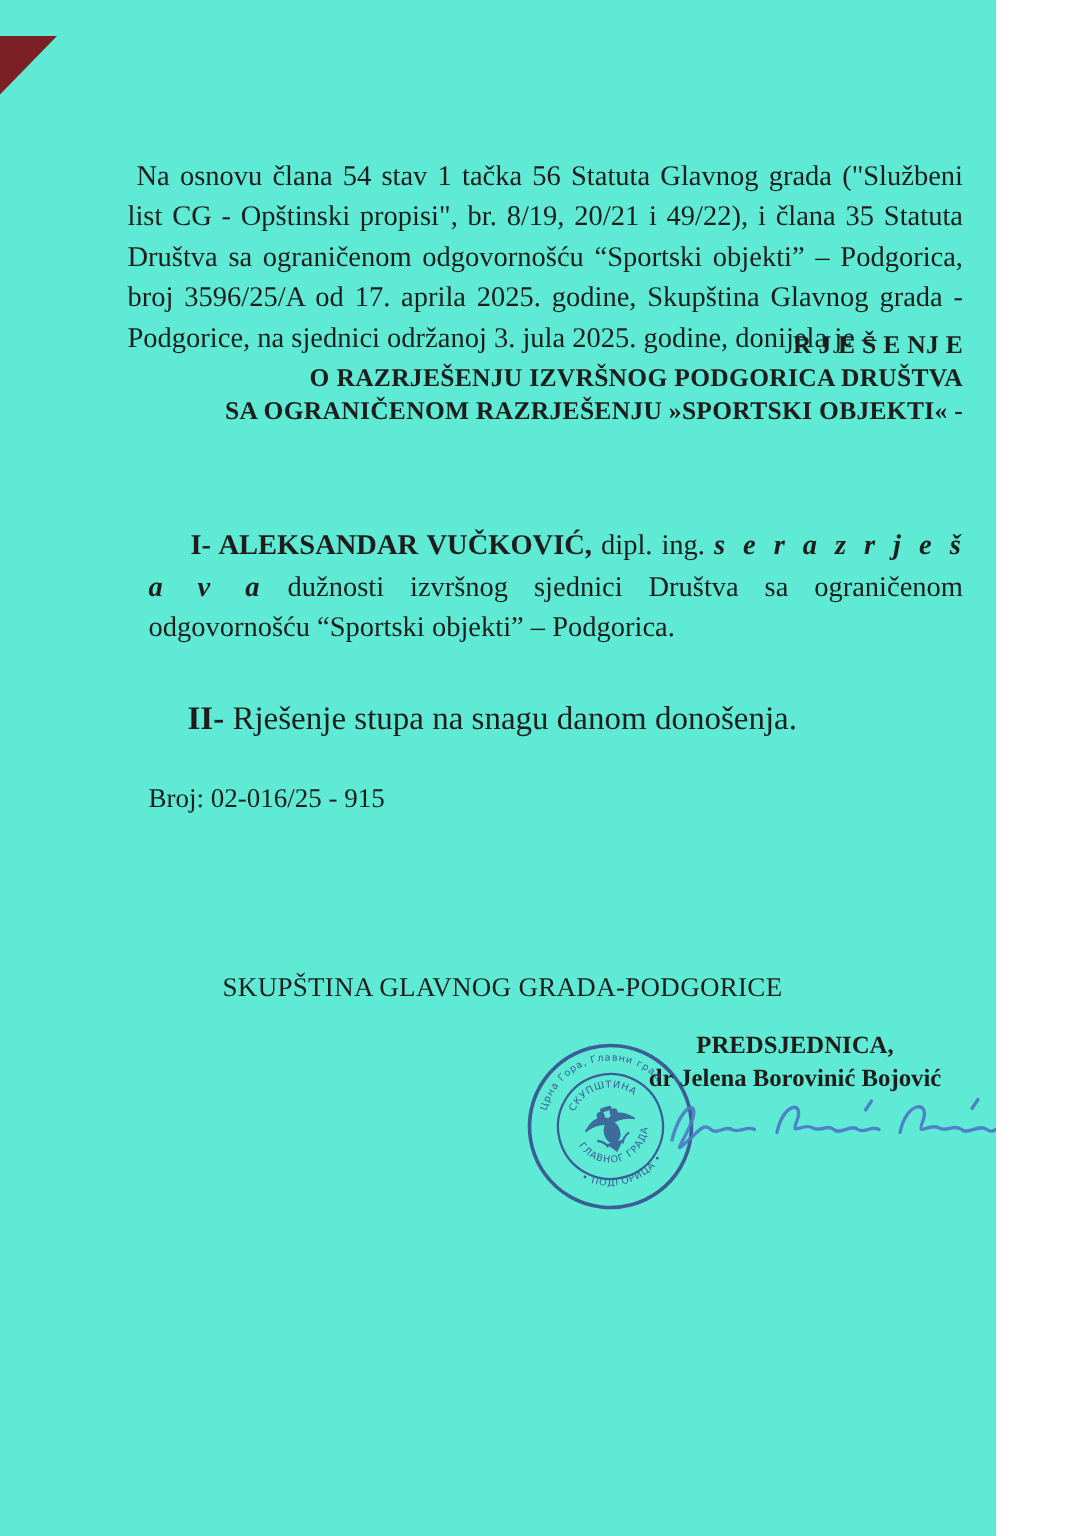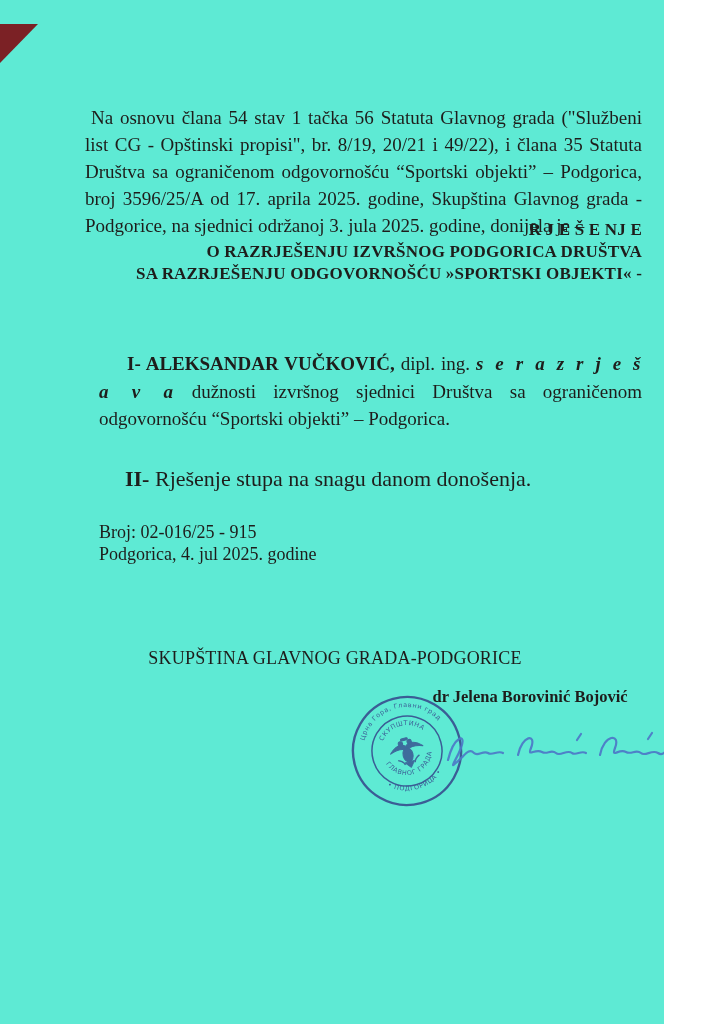--- a/index.html
+++ b/index.html
@@ -72,35 +72,35 @@
 
 <div class="page">
 
   <div class="corner-mark"></div>
 
   <p class="intro">Na osnovu člana 54 stav 1 tačka 56 Statuta Glavnog grada ("Službeni list CG - Opštinski propisi", br. 8/19, 20/21 i 49/22), i člana 35 Statuta Društva sa ograničenom odgovornošću “Sportski objekti” – Podgorica, broj 3596/25/A od 17. aprila 2025. godine, Skupština Glavnog grada - Podgorice, na sjednici održanoj 3. jula 2025. godine, donijela je –</p>
 
   <div class="title-block">
     <div>R J E Š E NJ E</div>
     <div>O RAZRJEŠENJU  IZVRŠNOG PODGORICA DRUŠTVA</div>
-    <div>SA RAZRJEŠENJU ODGOVORNOŠĆU »SPORTSKI OBJEKTI« -</div>
+    <div>SA OGRANIČENOM RAZRJEŠENJU »SPORTSKI OBJEKTI« -</div>
   </div>
 
   <p class="item-one"><span class="b">I-</span><span class="b"> ALEKSANDAR VUČKOVIĆ,</span><span> dipl. ing. </span><span class="bi">s e  r a z r j e š a v a</span><span> dužnosti izvršnog sjednici Društva sa ograničenom odgovornošću “Sportski objekti” – Podgorica.</span></p>
 
   <p class="item-two"><span class="b">II-</span><span>  Rješenje stupa na snagu danom donošenja.</span></p>
 
   <div class="ref-block">
     <div>Broj: 02-016/25 - 915</div>
-    <div>Podgorica, 4. jul 2025. godine</div>
   </div>
 
   <div class="issuer">SKUPŠTINA GLAVNOG GRADA-PODGORICE</div>
 
   <div class="signatory">
+    <div>PREDSJEDNICA,</div>
     <div>dr Jelena Borovinić Bojović</div>
   </div>
 
   <svg class="stamp" viewBox="0 0 114 114" xmlns="http://www.w3.org/2000/svg">
     <defs>
       <path id="arcTop" d="M 13,57 A 44,44 0 0 1 101,57" fill="none"></path>
       <path id="arcBottom" d="M 18,70 A 42,42 0 0 0 96,70" fill="none"></path>
       <path id="arcInnerTop" d="M 31,57 A 26,26 0 0 1 83,57" fill="none"></path>
       <path id="arcInnerBottom" d="M 33,63 A 25,25 0 0 0 81,63" fill="none"></path>
     </defs>

